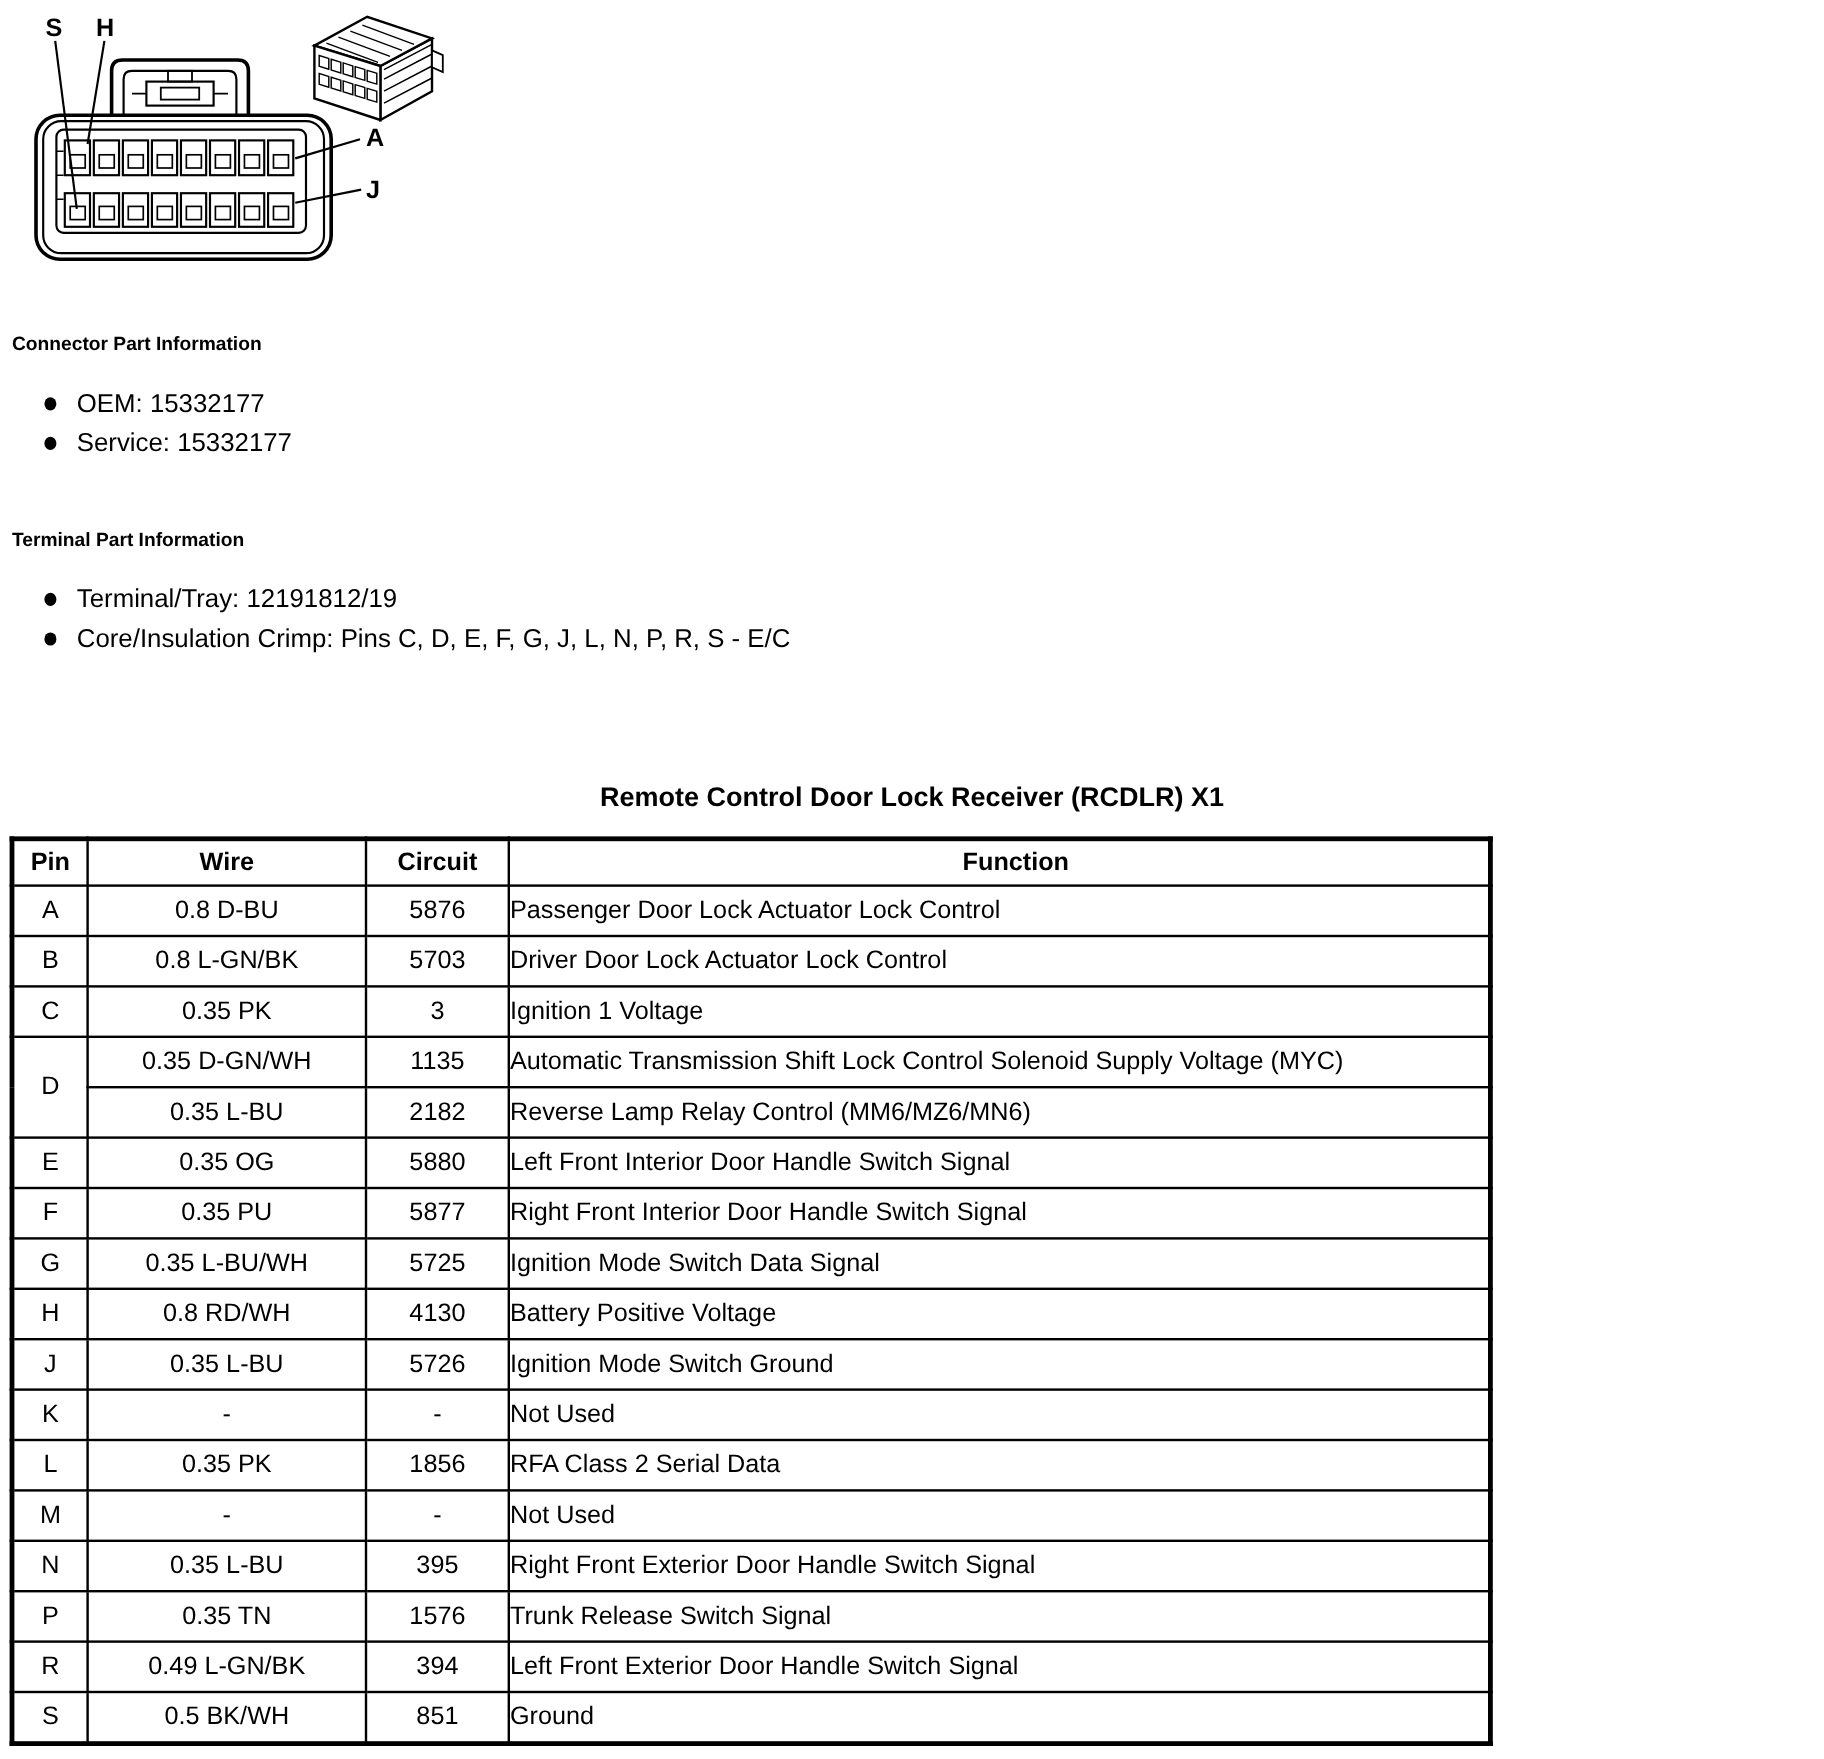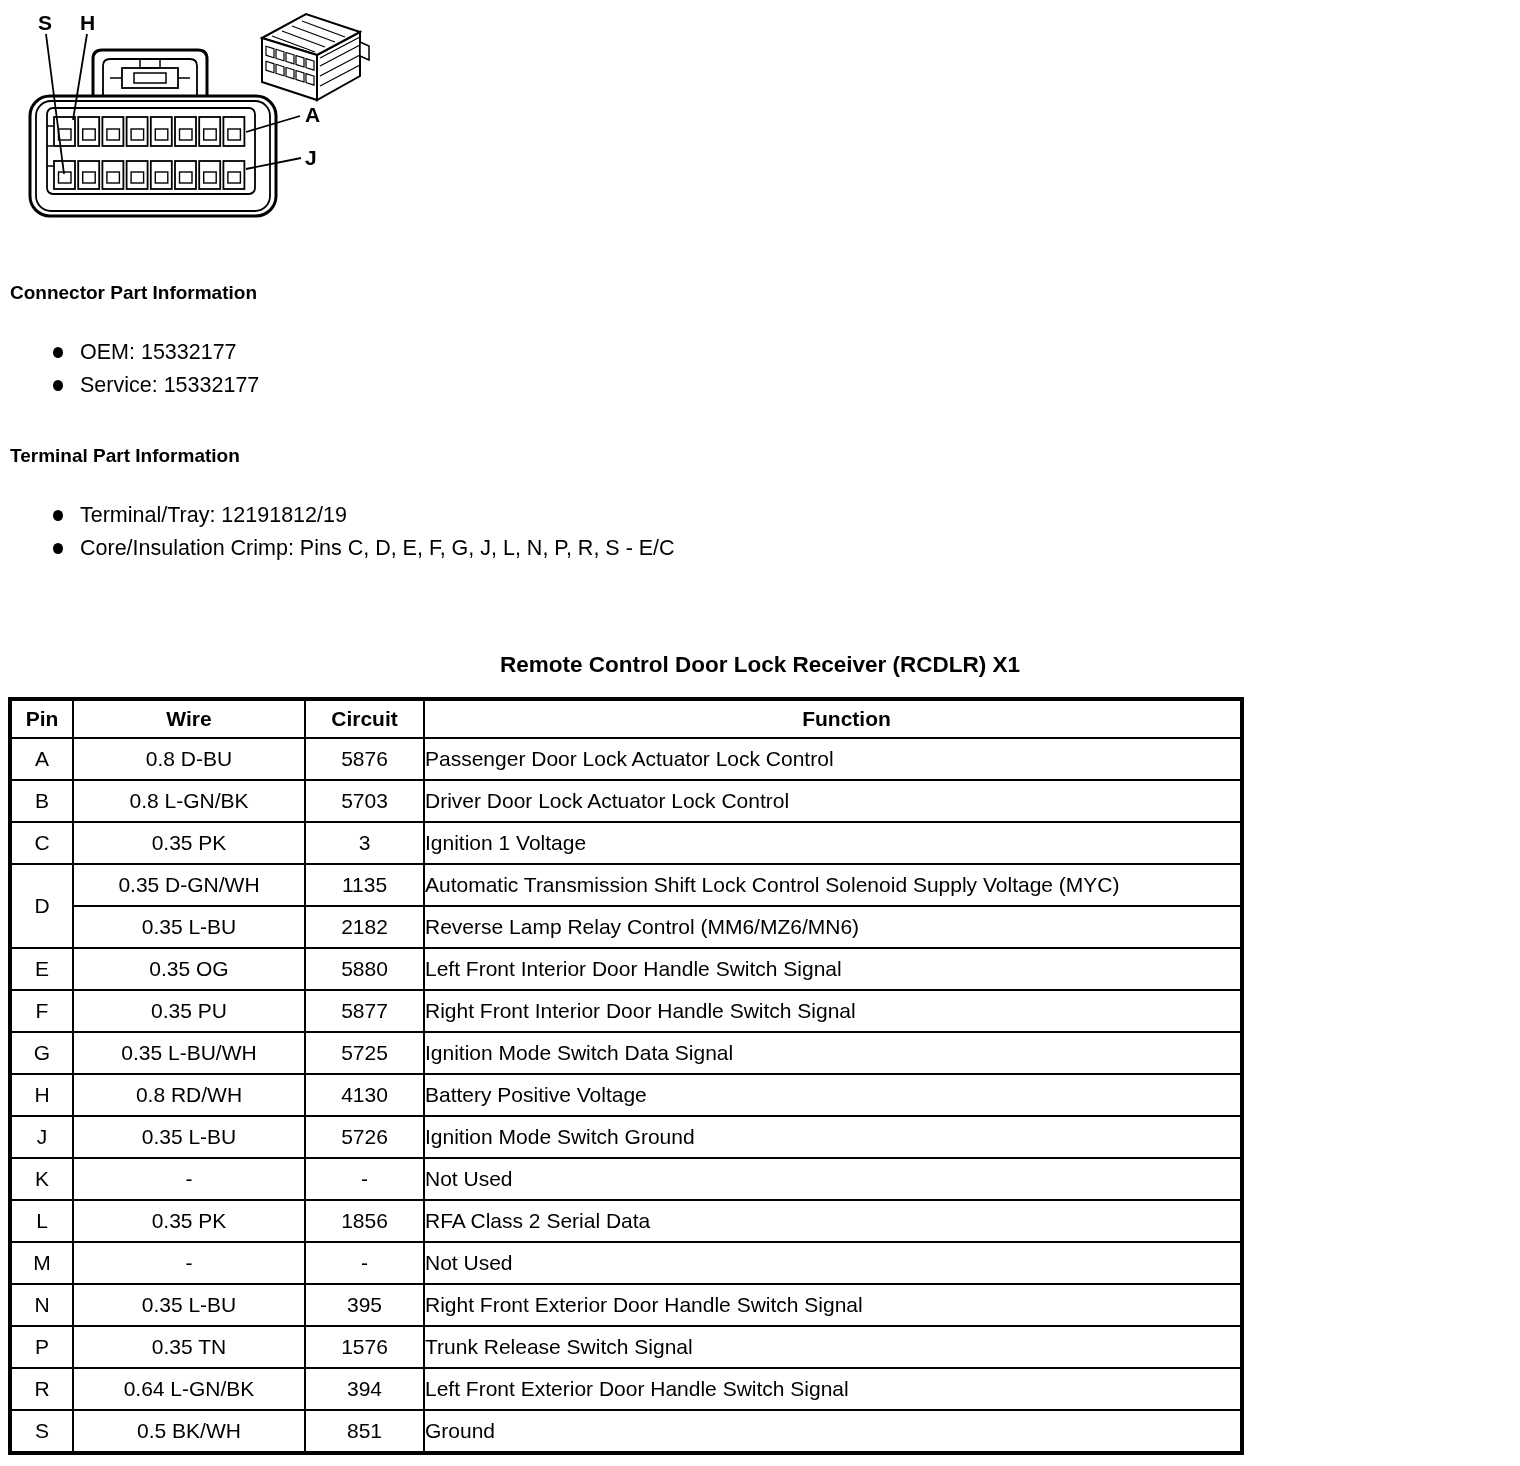--- a/index.html
+++ b/index.html
@@ -11,27 +11,27 @@
     overflow: hidden;
   }
   .page { position: relative; width: 1520px; height: 1466px; }
 
   
   .diagram { position: absolute; left: 0; top: 0; width: 380px; height: 240px; }
 
   
   .section-heading {
     position: absolute; left: 10px;
-    font-size: 19px; font-weight: bold; letter-spacing: 0px;
+    font-size: 16px; font-weight: bold; letter-spacing: 0px;
   }
   #connector-heading { top: 266px; }
   #terminal-heading  { top: 429px; }
 
   
-  ul.bullets { position: absolute; left: 64px; margin: 16px; padding: 0; list-style: none; }
+  ul.bullets { position: absolute; left: 64px; margin: 0; padding: 0; list-style: none; }
   #connector-list { top: 320px; }
   #terminal-list  { top: 483px; }
   ul.bullets li {
     position: relative;
     font-size: 21.5px; line-height: 33px;
     white-space: nowrap;
   }
   ul.bullets li::before {
     content: "";
     position: absolute; left: -27px; top: 11px;
@@ -288,21 +288,21 @@
         <td class="func">Right Front Exterior Door Handle Switch Signal</td>
       </tr>
       <tr>
         <td class="pin">P</td>
         <td class="wire">0.35 TN</td>
         <td class="circuit">1576</td>
         <td class="func">Trunk Release Switch Signal</td>
       </tr>
       <tr>
         <td class="pin">R</td>
-        <td class="wire">0.64 L-GN/BK</td>
+        <td class="wire">0.49 L-GN/BK</td>
         <td class="circuit">394</td>
         <td class="func">Left Front Exterior Door Handle Switch Signal</td>
       </tr>
       <tr>
         <td class="pin">S</td>
         <td class="wire">0.5 BK/WH</td>
         <td class="circuit">851</td>
         <td class="func">Ground</td>
       </tr>
     </tbody>

